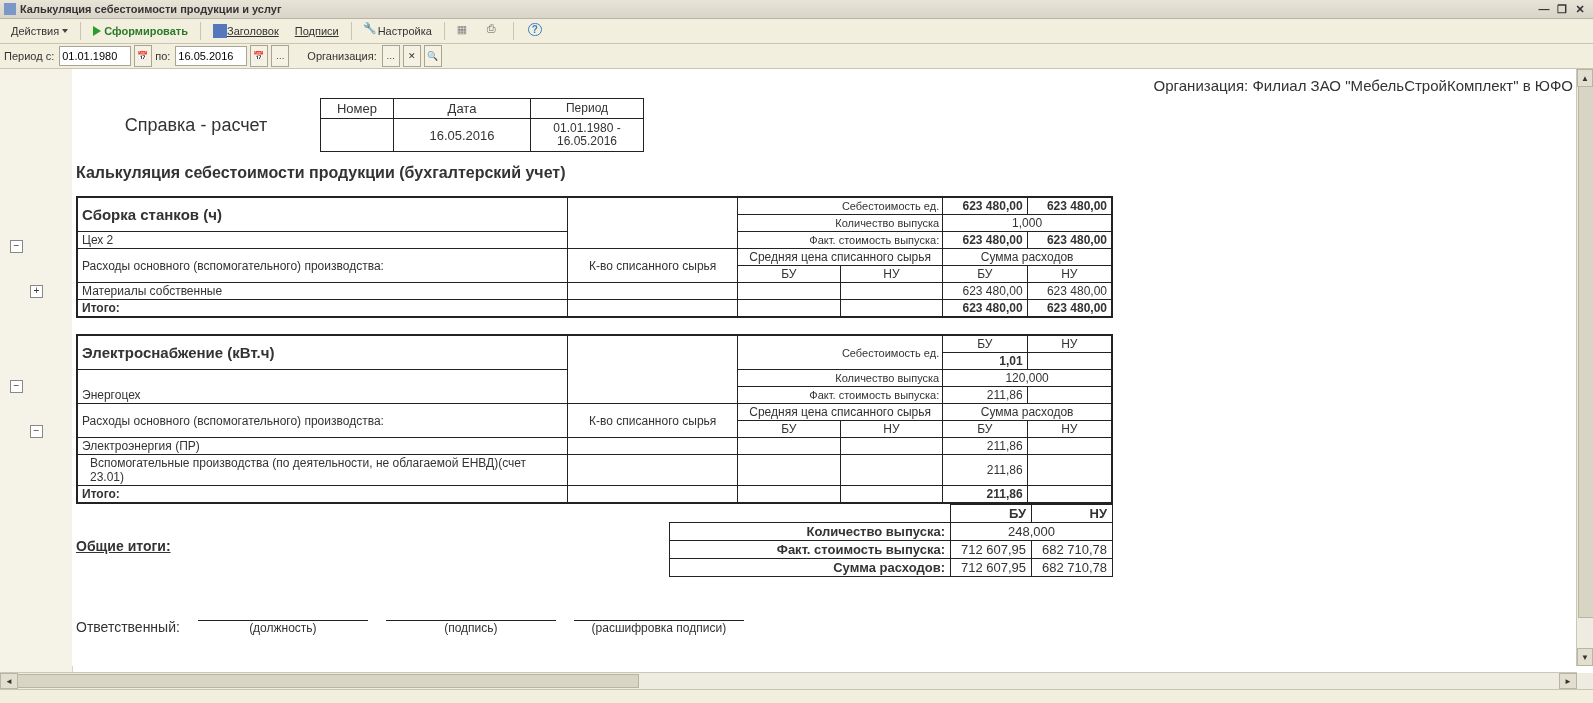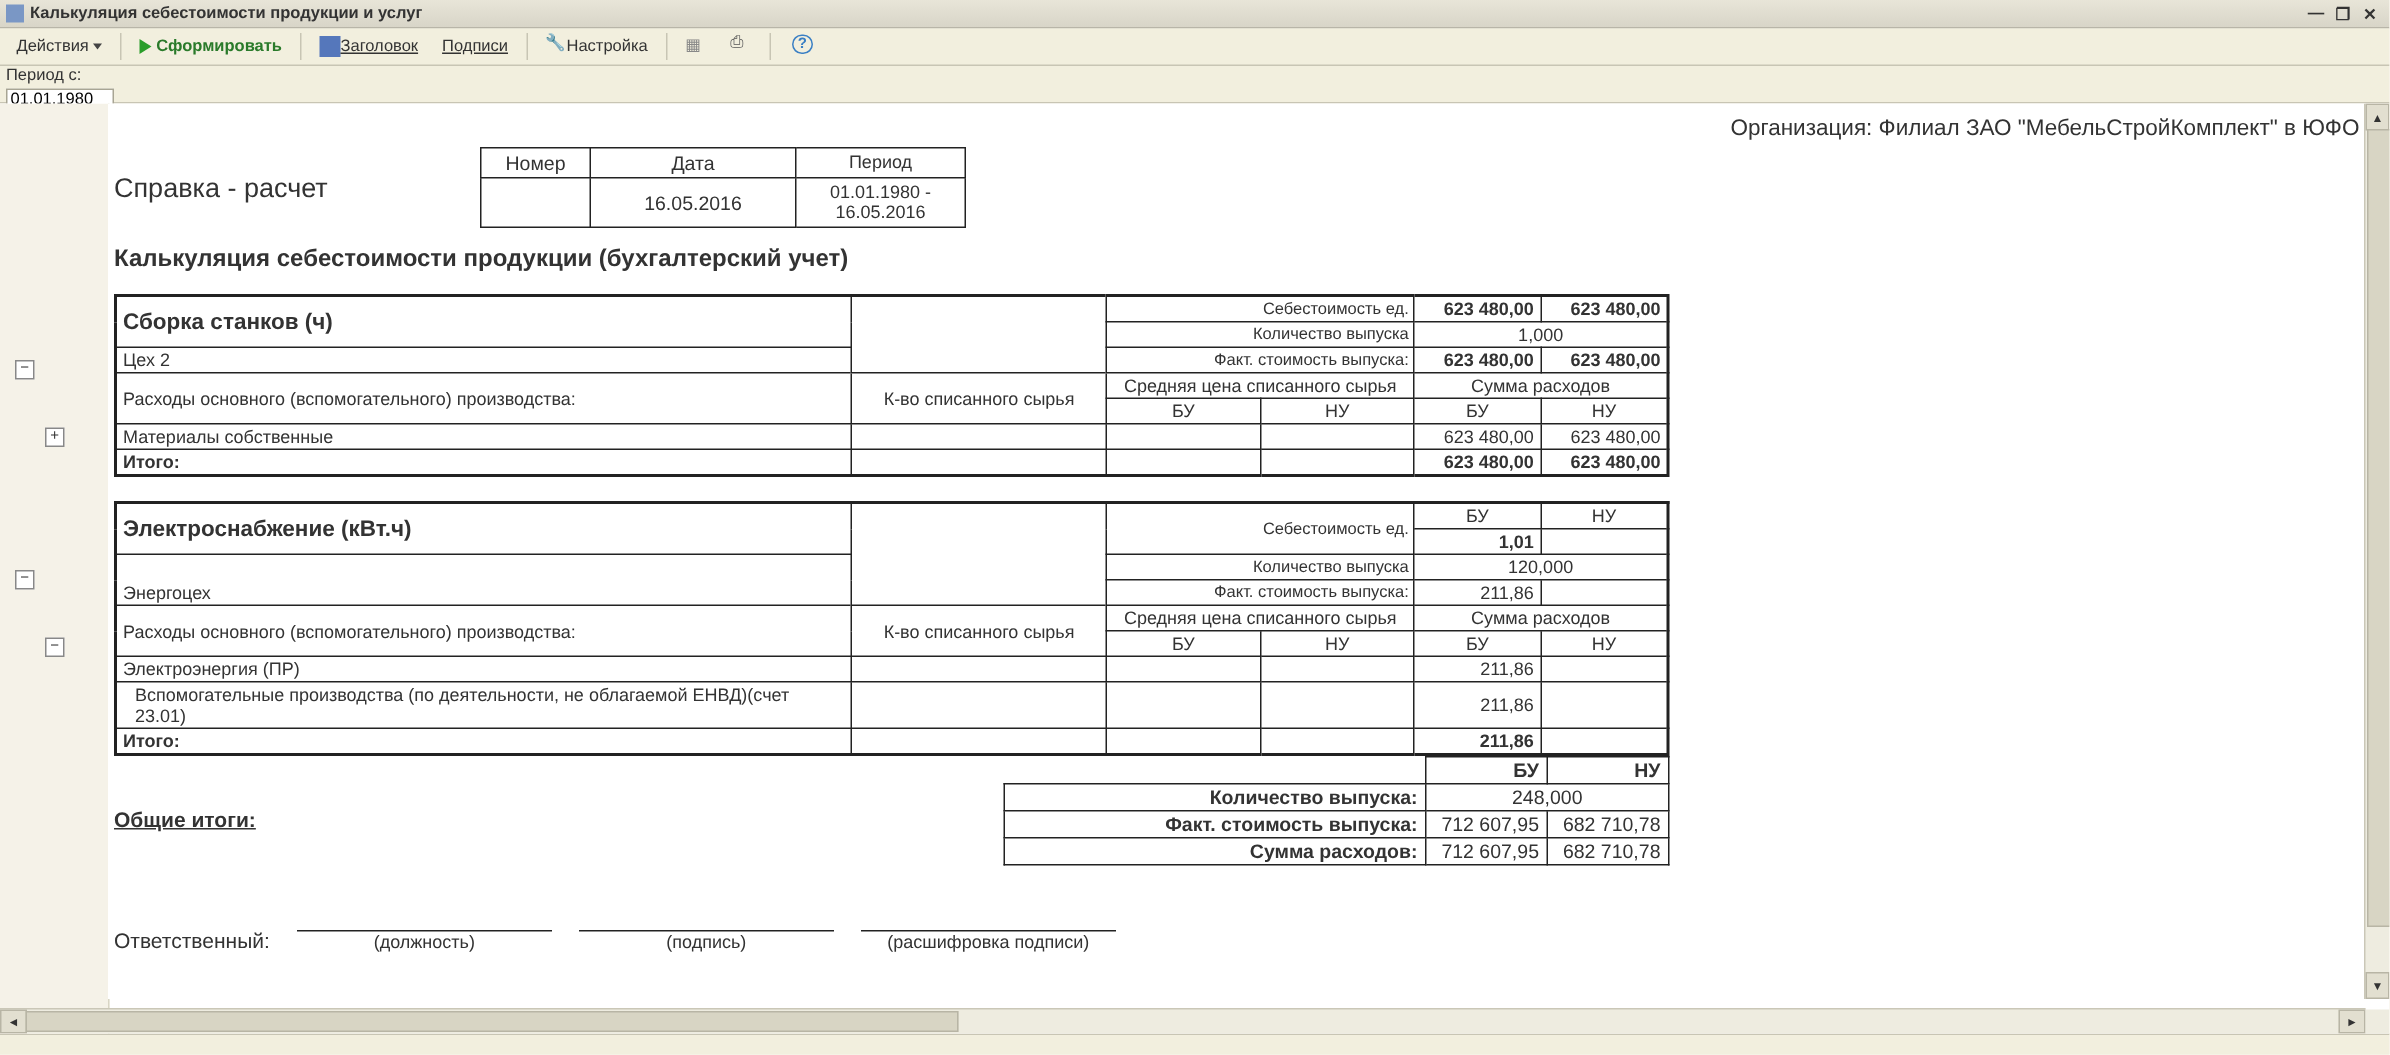--- a/index.html
+++ b/index.html
@@ -50,24 +50,23 @@
 .icon-tbl { width:14px;height:14px; display:inline-block; position:relative;}
 .icon-tbl:before { content:"▦"; color:#888; position:absolute; top:-1px;}
 .icon-printer { width:14px;height:14px; display:inline-block; position:relative;}
 .icon-printer:before { content:"⎙"; color:#555; position:absolute; top:-2px;}
 .icon-help { width:14px;height:14px; display:inline-block; position:relative;}
 .icon-help:before { content:"?"; color:#3a7fc4; font-weight:bold; position:absolute; top:-1px; left:2px; border:1px solid #3a7fc4; border-radius:7px; width:12px; text-align:center; font-size:10px;}
 .param-bar {
   height: 24px;
   background: #f2efde;
   border-bottom: 1px solid #c8c5b4;
-  display:flex; align-items:flex-start;
+  display:flex; align-items:center;
   padding: 0 4px;
   gap: 3px;
-  flex-direction: column;
 }
 .param-bar label { margin-right:2px; }
 .date-input {
   width: 66px; height:18px;
   border:1px solid #a8a594;
   background:#fff;
   font-family:inherit; font-size:11px;
   padding: 0 2px;
 }
 .field-btn {
@@ -122,21 +121,21 @@
   font-size: 12px;
 }
 .org-line { font-size:15px; padding:2px 0;text-align:right;}
 .doc-head {
   display:flex; align-items:center; margin-top:2px;
 }
 .doc-title {
   font-size:18px;
   padding-right:4px;
   width:240px;
-  text-align:left;
+  text-align:center;
 }
 .doc-tbl {
   border-collapse:collapse;
 }
 .doc-tbl td, .doc-tbl th {
   border:1px solid #222;
   padding: 2px 8px;
   text-align:center;
   font-size:13px;
 }

